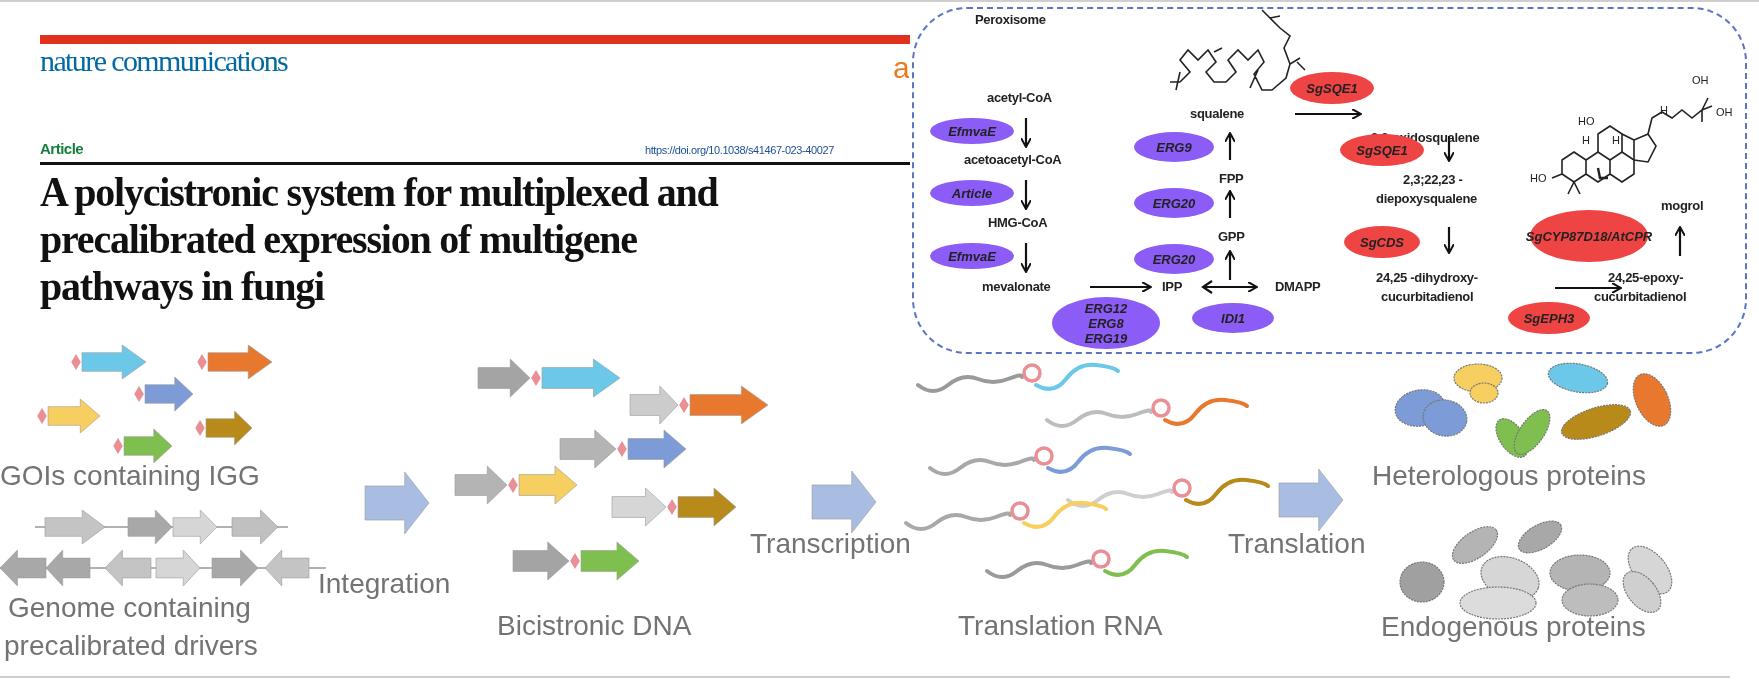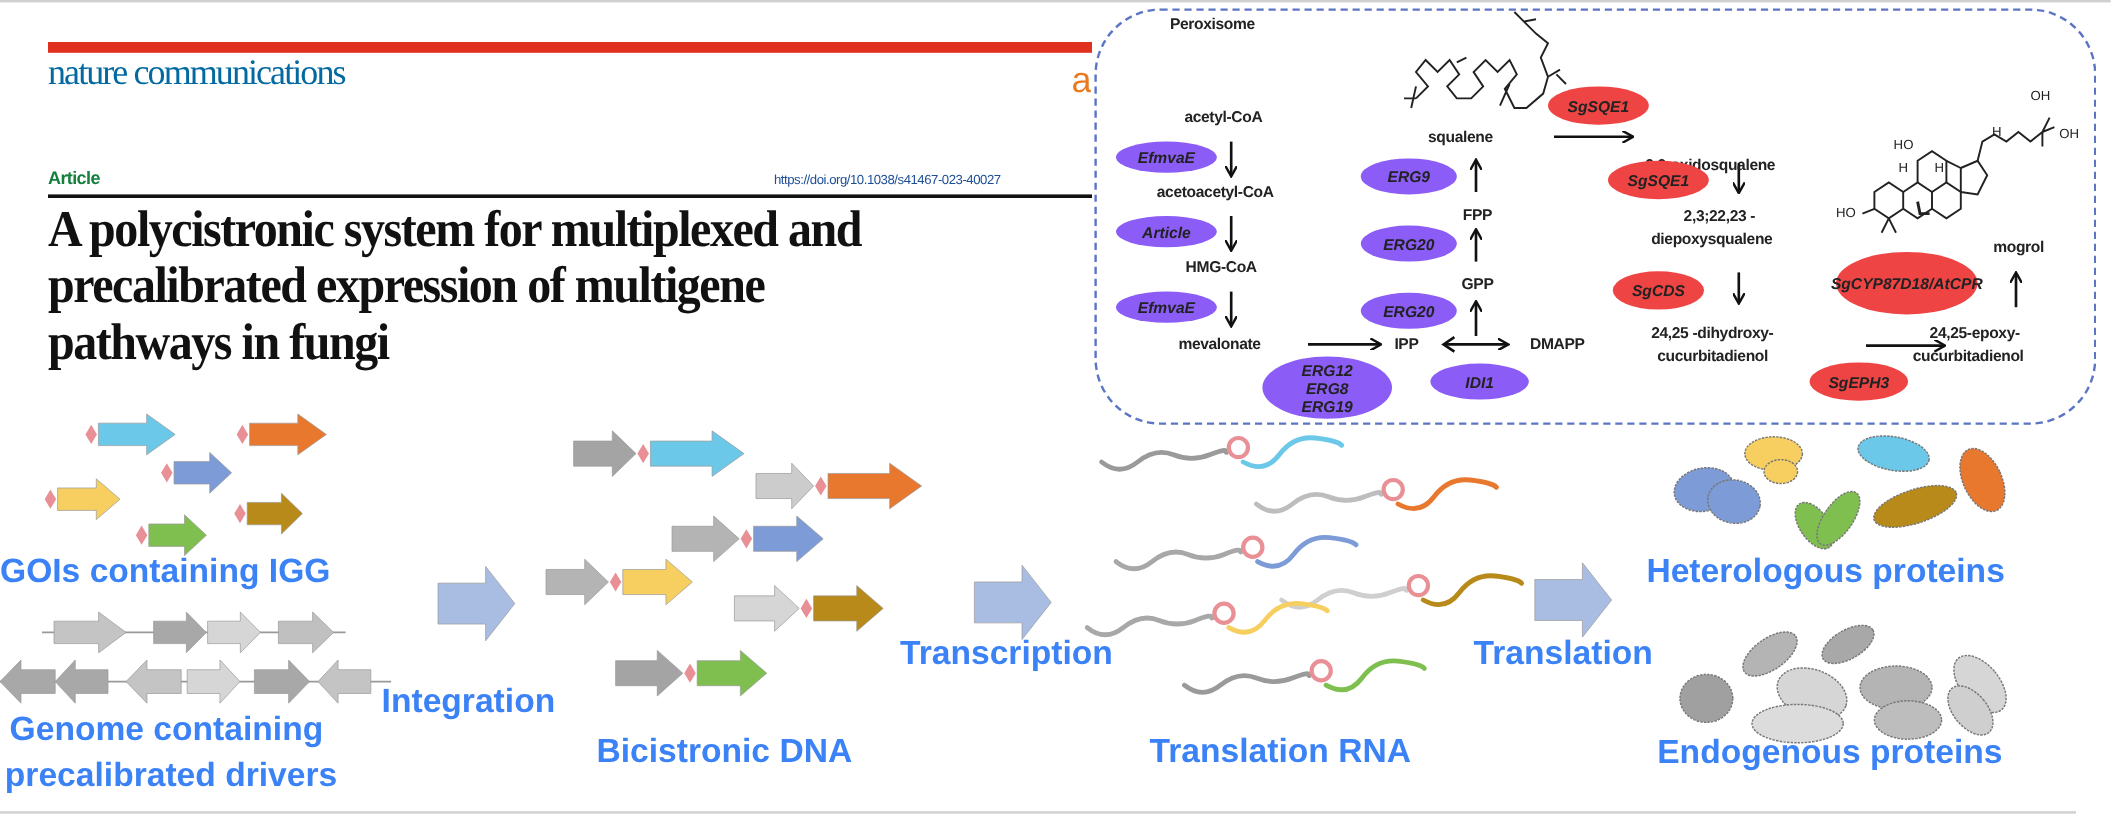--- a/index.html
+++ b/index.html
@@ -17,21 +17,21 @@
   .title div{white-space:nowrap;}
 
   
   .perox{left:912px;top:7px;width:835px;height:347px;border:2px dashed #5b74c4;border-radius:55px;background:#fff;box-sizing:border-box;}
   .plabel{font-weight:bold;font-size:13px;color:#222;white-space:nowrap;letter-spacing:-0.3px;}
   .enz{position:absolute;border-radius:50%;display:flex;align-items:center;justify-content:center;text-align:center;font-style:italic;font-weight:bold;font-size:13px;color:#222;line-height:15px;}
   .yel{background:#8b5cf6;}
   .blu{background:#ef4444;}
 
   
-  .blabel{position:absolute;font-weight:bold;font-size:28px;color:#3b82f6;white-space:nowrap;}
+  .blabel{position:absolute;font-weight:normal;font-size:28px;color:#737373;white-space:nowrap;}
 </style>
 </head>
 <body>
 
 <div class="abs topline"></div>
 <div class="abs botline"></div>
 
 <div class="abs redbar"></div>
 <div class="abs journal">nature communications</div>
 <div class="abs oa">a</div>

